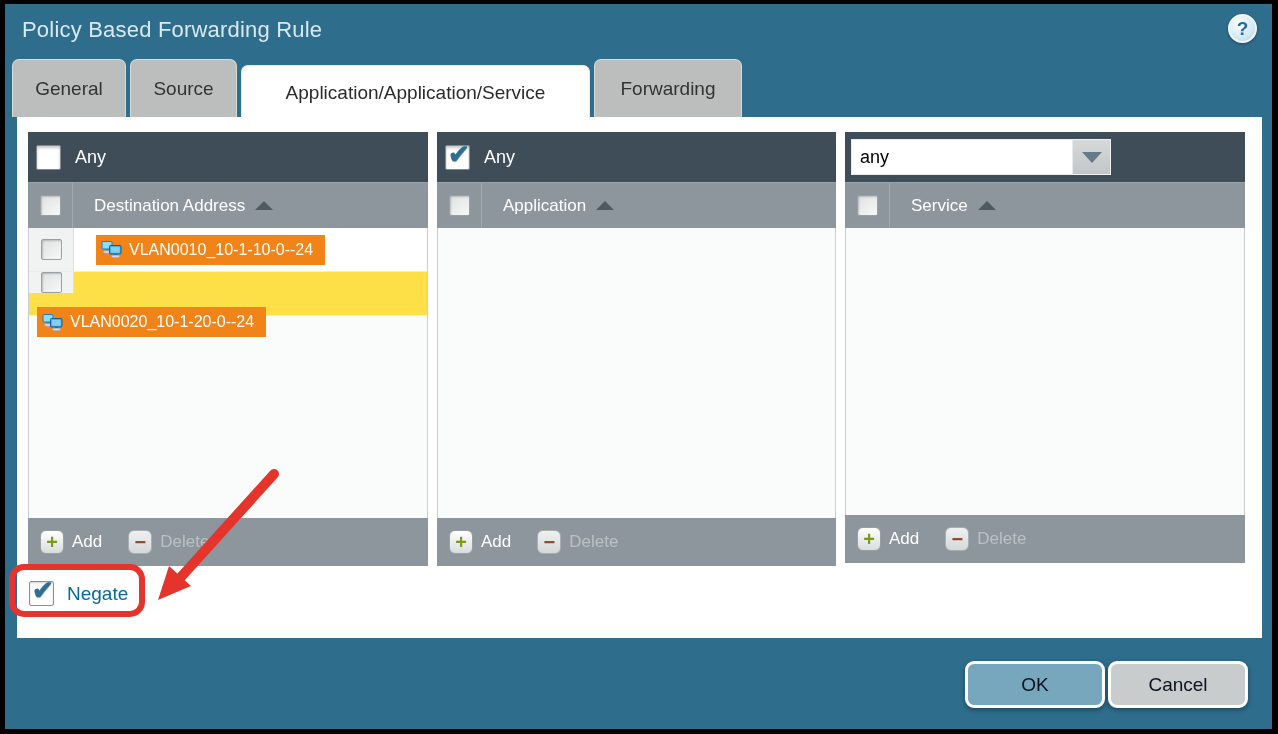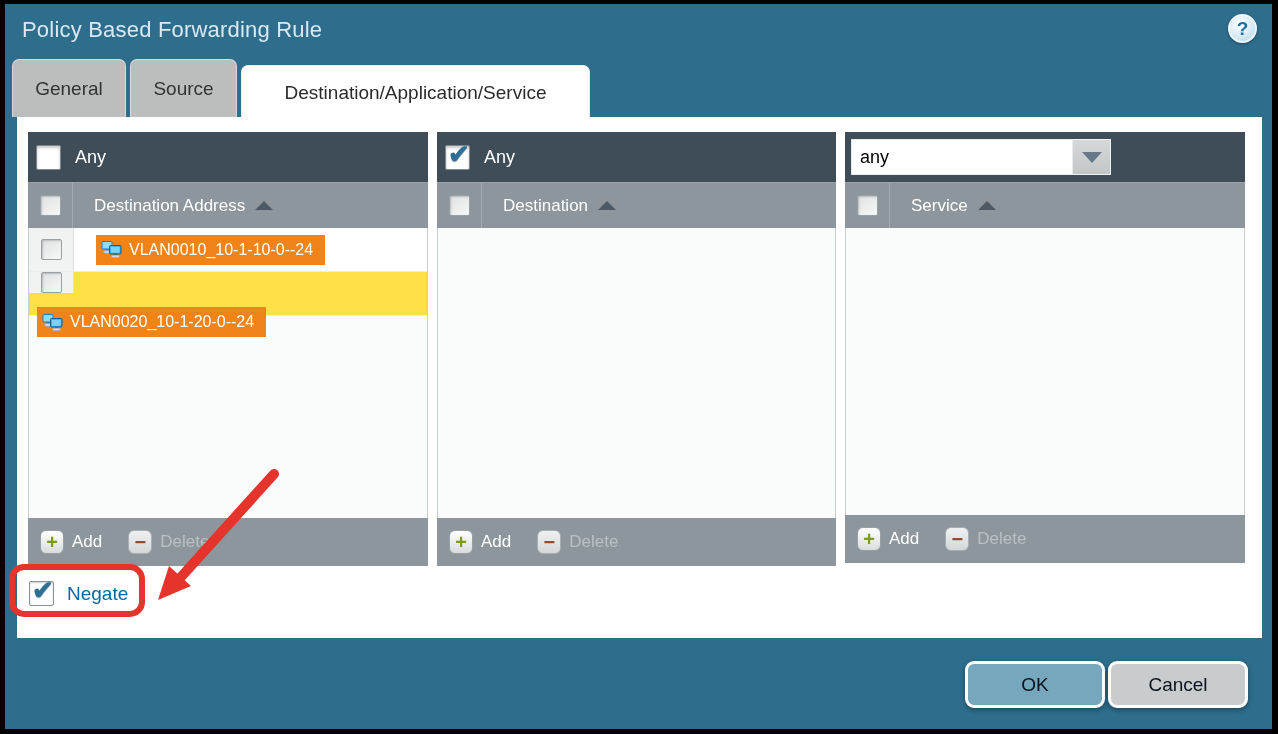--- a/index.html
+++ b/index.html
@@ -108,21 +108,22 @@
   <div class="dialog">
 
     <div class="title">Policy Based Forwarding Rule</div>
     <div class="help">
         <span>?</span>
       </div>
 
     <div class="tabs">
       <div class="tab t0">General</div>
       <div class="tab t1">Source</div>
-      <div class="tab t2 active">Destination/Application/Service</div>
+      <div class="tab t2 active">Application/Application/Service</div>
+      <div class="tab t3">Forwarding</div>
     </div>
 
     <div class="content">
 
       <div class="panel p1">
         <div class="ph">
           <span class="cb cb-lg"></span>
           <span class="ph-label">Any</span>
         </div>
         <div class="colhead">
@@ -188,21 +189,21 @@
         <div class="ph">
           <span class="cb cb-lg">
               <span class="check">✔</span>
             </span>
           <span class="ph-label">Any</span>
         </div>
         <div class="colhead">
           <span class="cbcell">
               <span class="cb cb-sm"></span>
             </span>
-          <span class="colhead-label">Destination</span>
+          <span class="colhead-label">Application</span>
           <span class="sort-up"></span>
         </div>
         <div class="pbody"></div>
         <div class="pfoot">
           <span class="pf-btn">
             <span class="pf-ico ico-plus">+</span>
             <span>Add</span>
           </span>
           <span class="pf-btn disabled">
             <span class="pf-ico ico-minus">−</span>

